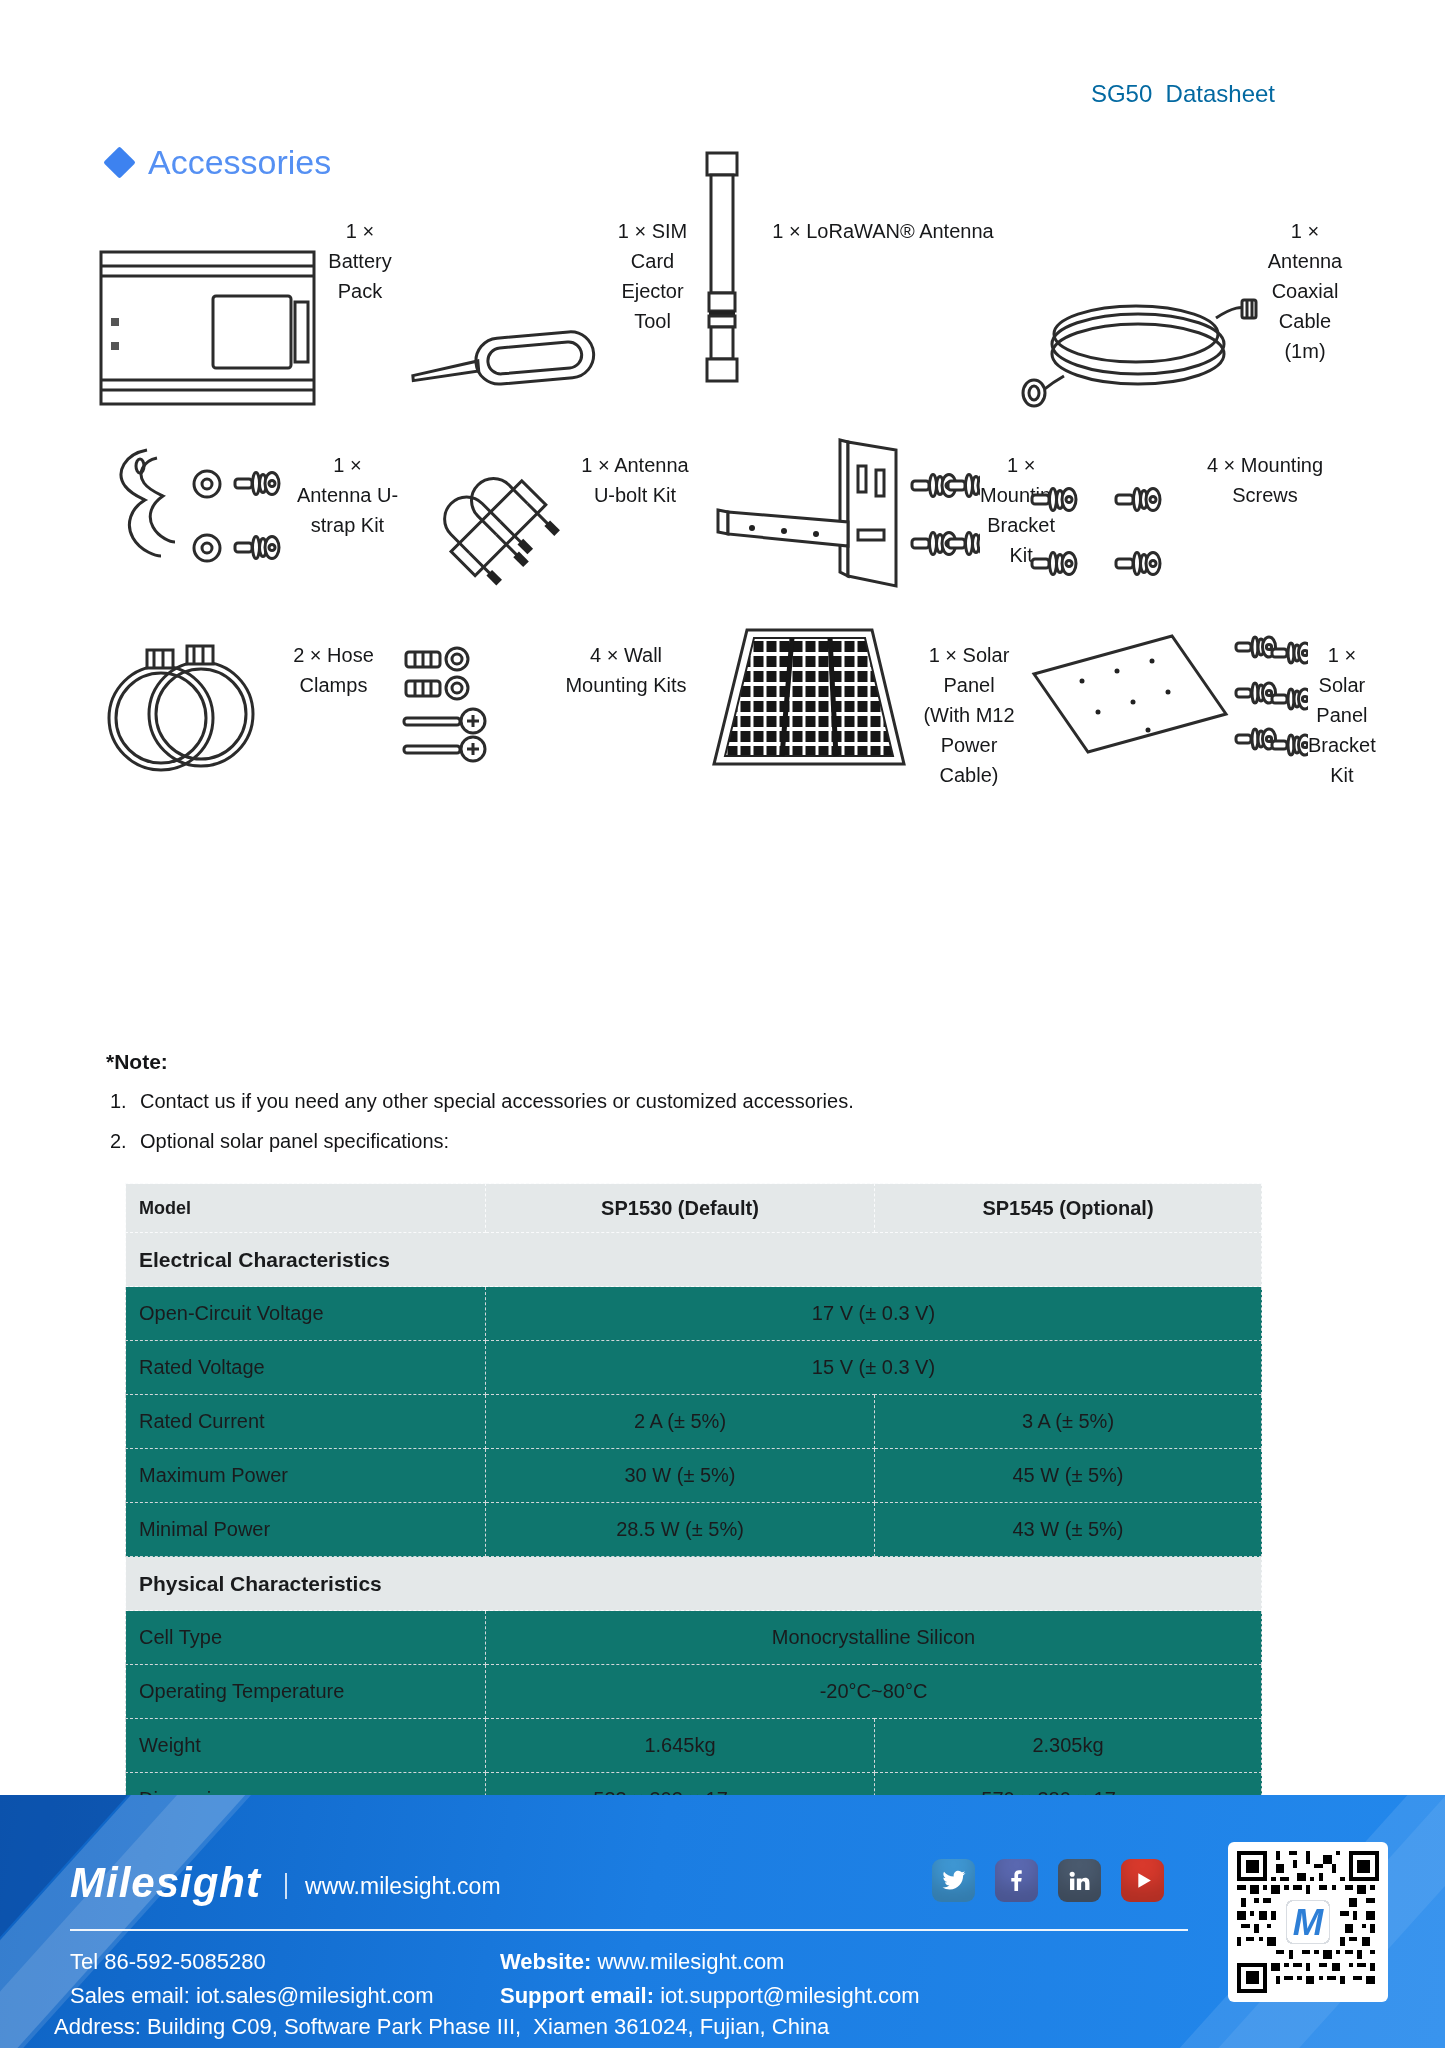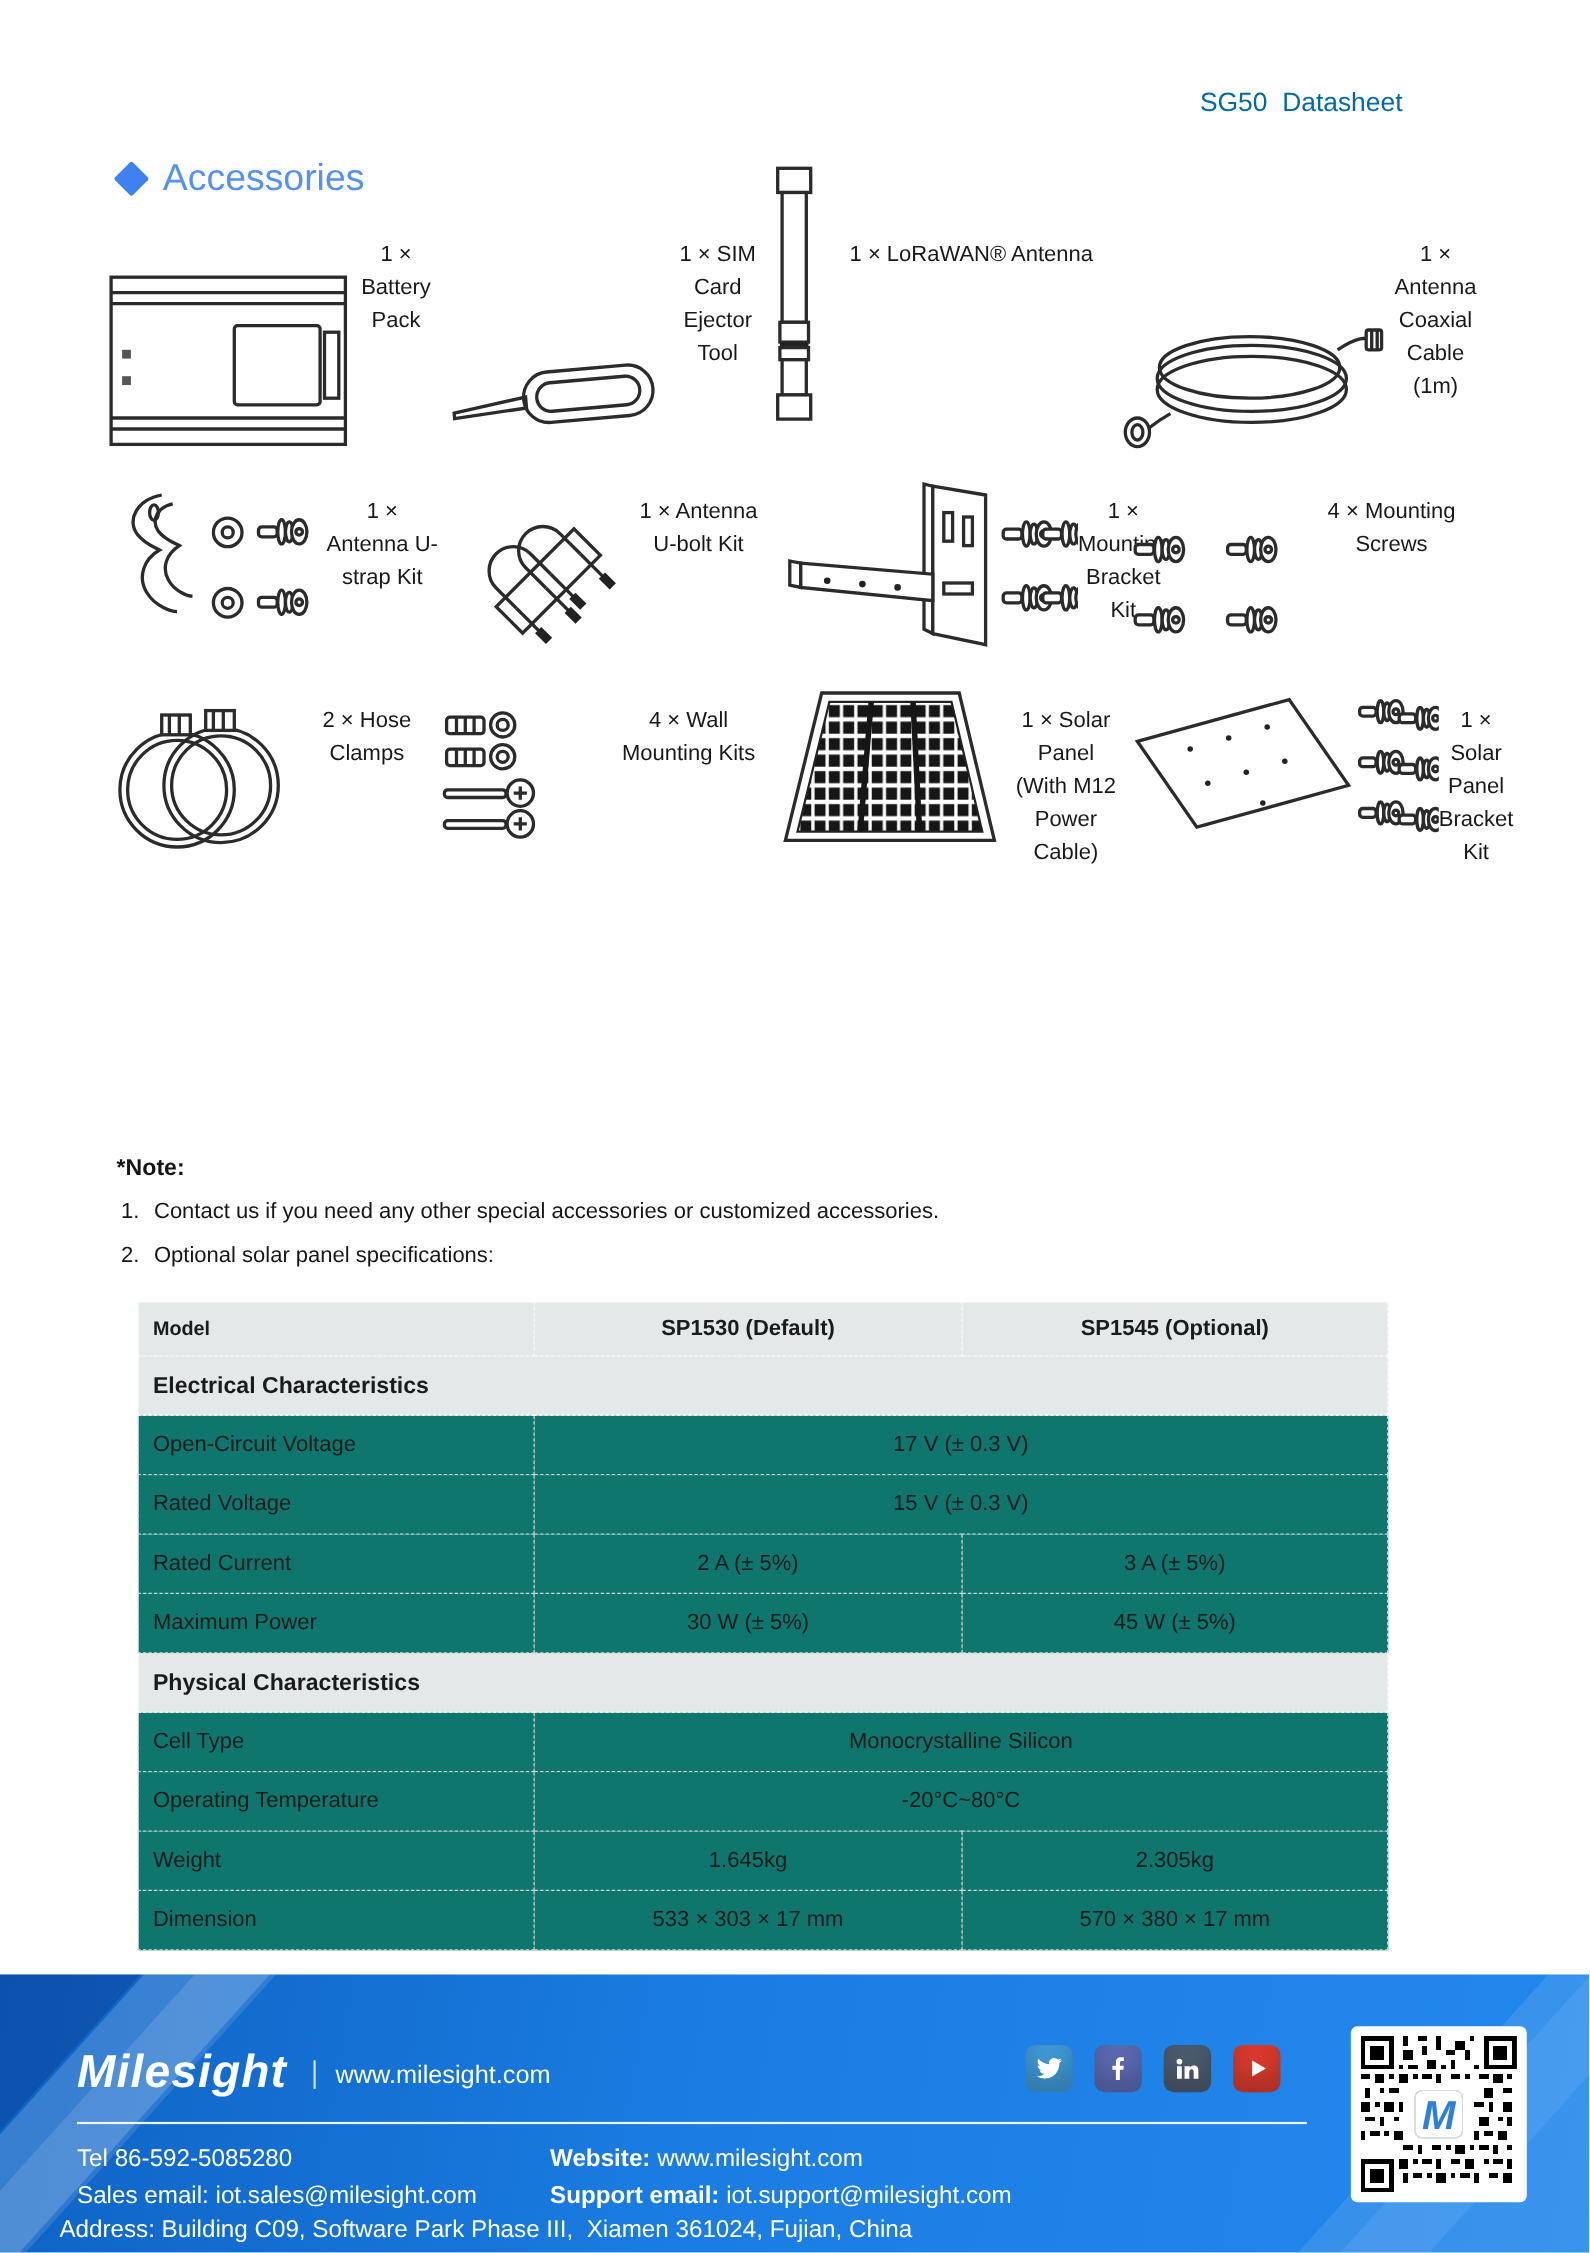--- a/index.html
+++ b/index.html
@@ -371,20 +371,25 @@
     </tr>
     <tr>
       <td class="lbl">Rated Current</td>
       <td class="val">2 A (± 5%)</td>
       <td class="val">3 A (± 5%)</td>
     </tr>
     <tr>
       <td class="lbl">Maximum Power</td>
       <td class="val">30 W (± 5%)</td>
       <td class="val">45 W (± 5%)</td>
+    </tr>
+    <tr>
+      <td class="lbl">Minimal Power</td>
+      <td class="val">28.5 W (± 5%)</td>
+      <td class="val">43 W (± 5%)</td>
     </tr>
     <tr class="sec">
       <td colspan="3">Physical Characteristics</td>
     </tr>
     <tr>
       <td class="lbl">Cell Type</td>
       <td class="val" colspan="2">Monocrystalline Silicon</td>
     </tr>
     <tr>
       <td class="lbl">Operating Temperature</td>

